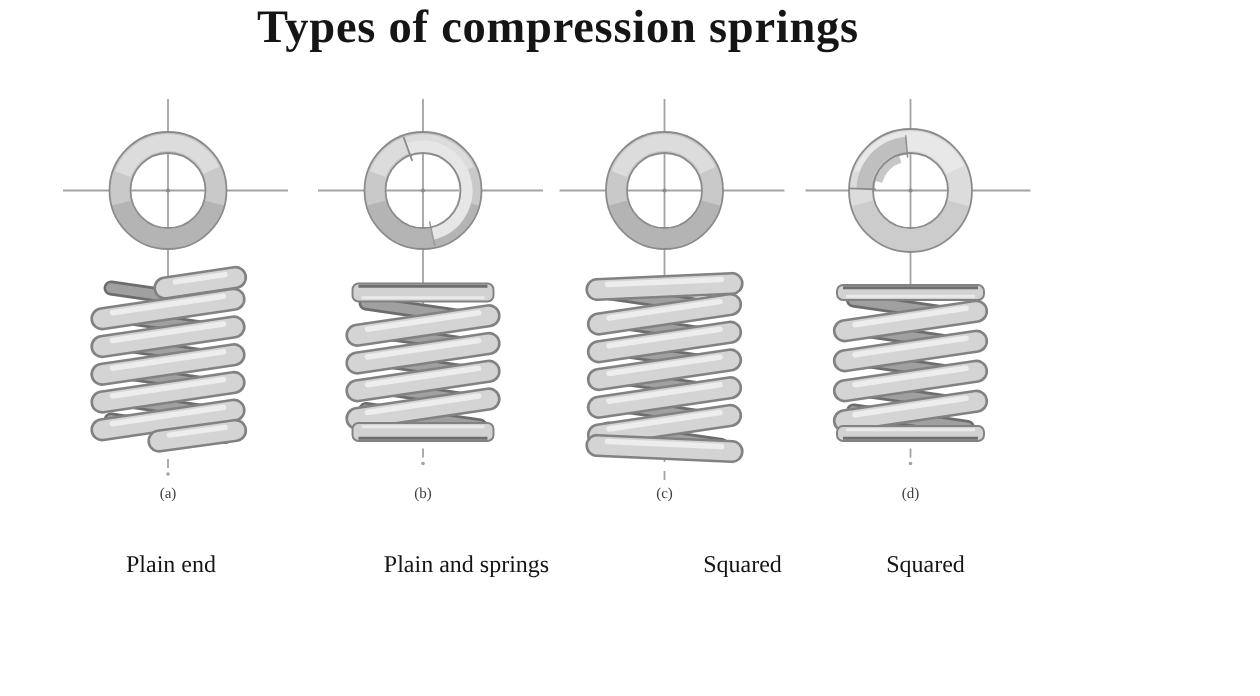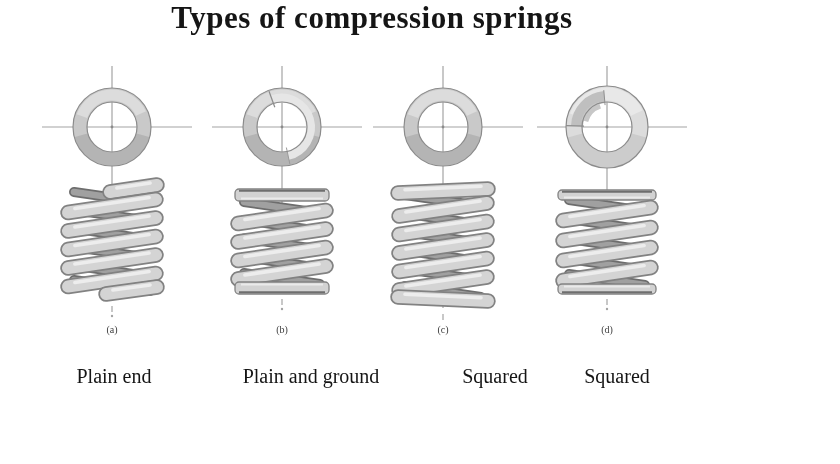--- a/index.html
+++ b/index.html
@@ -22,21 +22,21 @@
   .fig-svg{position:absolute; top:60px; width:170px; height:262px;}
   .fig-letter{
     position:absolute; top:324px; width:44px;
     text-align:center;
     font-size:10px;
     color:#3d3d3d;
   }
   .fig-caption{
     position:absolute; top:357px; width:184px;
     text-align:center;
-    font-size:20px;
+    font-size:16px;
     line-height:39px;
     color:#1a1a1a;
     white-space:nowrap;
   }
 </style>
 </head>
 <body>
 
 <div class="stage">
   <div class="title">Types of compression springs</div>
@@ -140,21 +140,21 @@
           <line x1="47.92484615352344" y1="214.97701136368403" x2="122.07515384647655" y2="204.02298863631597" stroke="#f0f0f0" stroke-width="3.6" stroke-linecap="round" opacity="0.9"></line>
           <rect x="38" y="222" width="94" height="12" rx="4" fill="#d2d2d2" stroke="#828282" stroke-width="1.3"></rect>
           <line x1="42" y1="232.2" x2="128" y2="232.2" stroke="#6e6e6e" stroke-width="2"></line>
           <line x1="44" y1="224.5" x2="126" y2="224.5" stroke="#f0f0f0" stroke-width="2" opacity="0.8"></line>
         </g>
         <line x1="85" y1="239" x2="85" y2="245" stroke="#a3a3a3" stroke-width="1.2"></line>
         <circle cx="85" cy="249" r="1.2" fill="#a3a3a3"></circle>
       </svg>
       <div class="fig-letter" style="left: 260px; color: rgb(61, 61, 61);">(b)</div>
       <div class="fig-caption" style="left: 219px; color: rgb(21, 21, 21);">
-        <div>Plain and ground</div>
+        <div>Plain and springs</div>
       </div>
       <svg class="fig-svg" viewBox="0 0 170 262" width="170" height="262" style="left: 358px;">
         <g>
           <line x1="15" y1="67" x2="165" y2="67" stroke="#a3a3a3" stroke-width="1.2"></line>
           <line x1="85" y1="6" x2="85" y2="248" stroke="#a3a3a3" stroke-width="1.2"></line>
         </g>
         <g>
           <circle cx="85" cy="67" r="32" fill="none" stroke="#c9c9c9" stroke-width="14"></circle>
           <path d="M 115.9 75.3 A 32 32 0 0 1 54.1 75.3" fill="none" stroke="#b4b4b4" stroke-width="13"></path>
           <path d="M 54.9 56.1 A 32 32 0 0 1 114.0 53.5" fill="none" stroke="#dcdcdc" stroke-width="11"></path>

